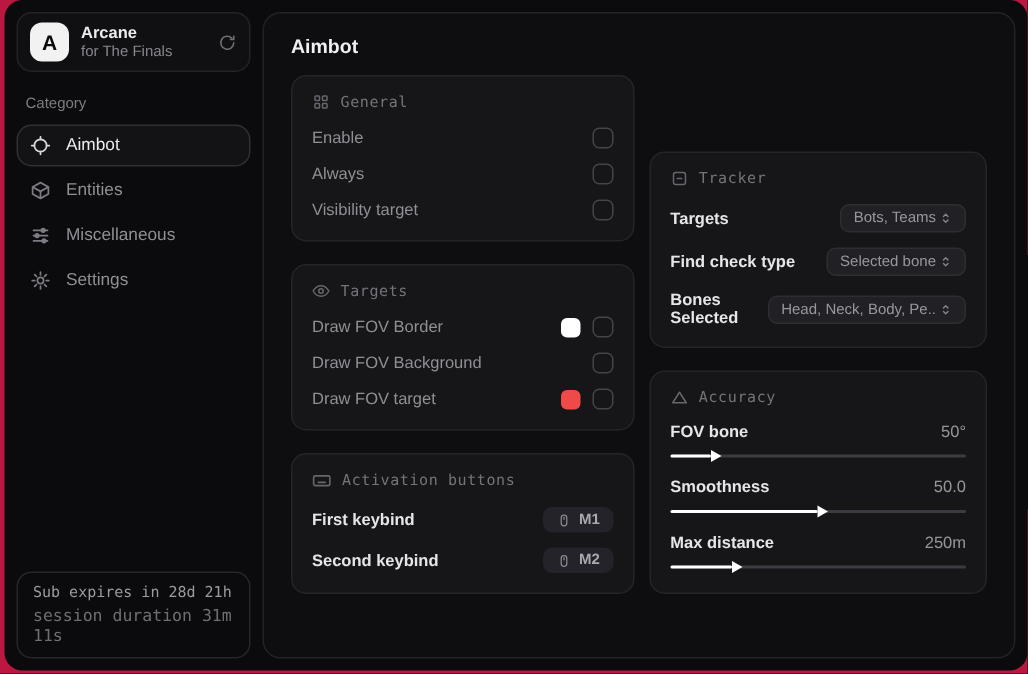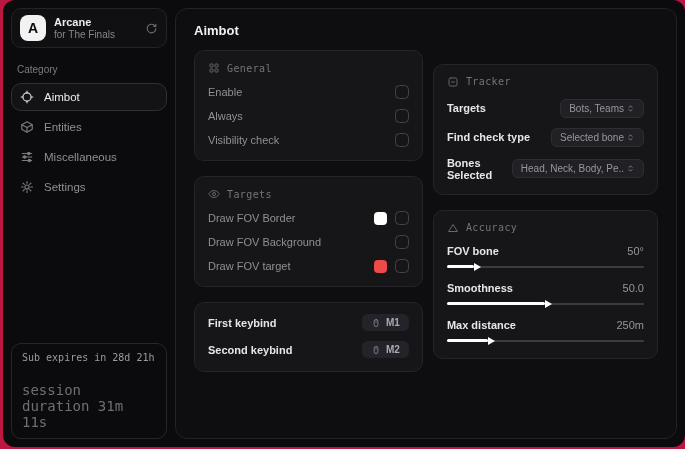--- a/index.html
+++ b/index.html
@@ -36,30 +36,30 @@
   }
   .nav-item .nicon { display:flex; color:#7c7c83; }
   .nav-item.selected { border-color:#2f2f36; background:#131316; color:#ececee; }
   .nav-item.selected .nicon { color:#d9d9dd; }
 
   .sub-box {
     margin:auto 8px 8px 8px; padding:8px 10px; border:1px solid #26262c; border-radius:10px;
     font-family:"DejaVu Sans Mono", monospace;
   }
   .sub-line1 { font-size:10px; color:#9b9ba1; }
-  .sub-line2 { font-size:14px; color:#6e6e75; margin-top:19px; }
+  .sub-line2 { font-size:11px; color:#6e6e75; margin-top:3px; }
 
   
   .main {
     flex:1; margin:8px 8px 8px 0; border:1px solid #222228; border-radius:12px;
     background:#0e0e10; padding:14px 18px; overflow:hidden;
   }
   .page-title { font-size:13px; font-weight:700; color:#f0f0f2; margin-bottom:12px; }
 
-  .cols { display:flex; gap:10px; align-items:center; }
+  .cols { display:flex; gap:10px; align-items:flex-end; }
   .col-left { width:240px; display:flex; flex-direction:column; gap:15px; }
   .col-right { width:236px; display:flex; flex-direction:column; gap:15px; }
 
   .card {
     background:#161619; border:1px solid #242429; border-radius:10px; padding:11px 13px;
   }
   .card-head {
     display:flex; align-items:center; gap:7px; margin-bottom:11px;
     font-family:"DejaVu Sans Mono", monospace; font-size:10px; color:#73737a; letter-spacing:.4px;
   }
@@ -196,21 +196,21 @@
           </div>
           <div class="row">
             <span class="rlabel-dim">Enable</span>
             <span class="checkbox"></span>
           </div>
           <div class="row">
             <span class="rlabel-dim">Always</span>
             <span class="checkbox"></span>
           </div>
           <div class="row">
-            <span class="rlabel-dim">Visibility check</span>
+            <span class="rlabel-dim">Visibility target</span>
             <span class="checkbox"></span>
           </div>
         </div>
 
         <div class="card">
           <div class="card-head">
             <span class="chicon">
               <svg width="12" height="12" viewBox="0 0 24 24" fill="none" stroke="currentColor" stroke-width="2">
                 <path d="M1.5 12s4-7 10.5-7 10.5 7 10.5 7-4 7-10.5 7S1.5 12 1.5 12z"></path>
                   <circle cx="12" cy="12" r="3"></circle>
@@ -232,20 +232,29 @@
           <div class="row">
             <span class="rlabel-dim">Draw FOV target</span>
             <span class="rctl">
               <span class="swatch" style="background: rgb(239, 74, 74);"></span>
               <span class="checkbox"></span>
             </span>
           </div>
         </div>
 
         <div class="card">
+          <div class="card-head">
+            <span class="chicon">
+              <svg width="13" height="13" viewBox="0 0 24 24" fill="none" stroke="currentColor" stroke-width="2">
+                <rect x="2" y="6" width="20" height="12" rx="2"></rect>
+                  <path d="M6 10h.01M10 10h.01M14 10h.01M18 10h.01M7 14h10"></path>
+              </svg>
+            </span>
+            <span>Activation buttons</span>
+          </div>
           <div class="row">
             <span class="rlabel-bright">First keybind</span>
             <span class="keypill">
               <span class="kicon">
                 <svg width="10" height="10" viewBox="0 0 24 24" fill="none" stroke="currentColor" stroke-width="2" stroke-linecap="round">
                   <rect x="7.5" y="3.5" width="9" height="17" rx="4.5"></rect>
                     <path d="M12 7v3"></path>
                 </svg>
               </span>
               <span>M1</span>

